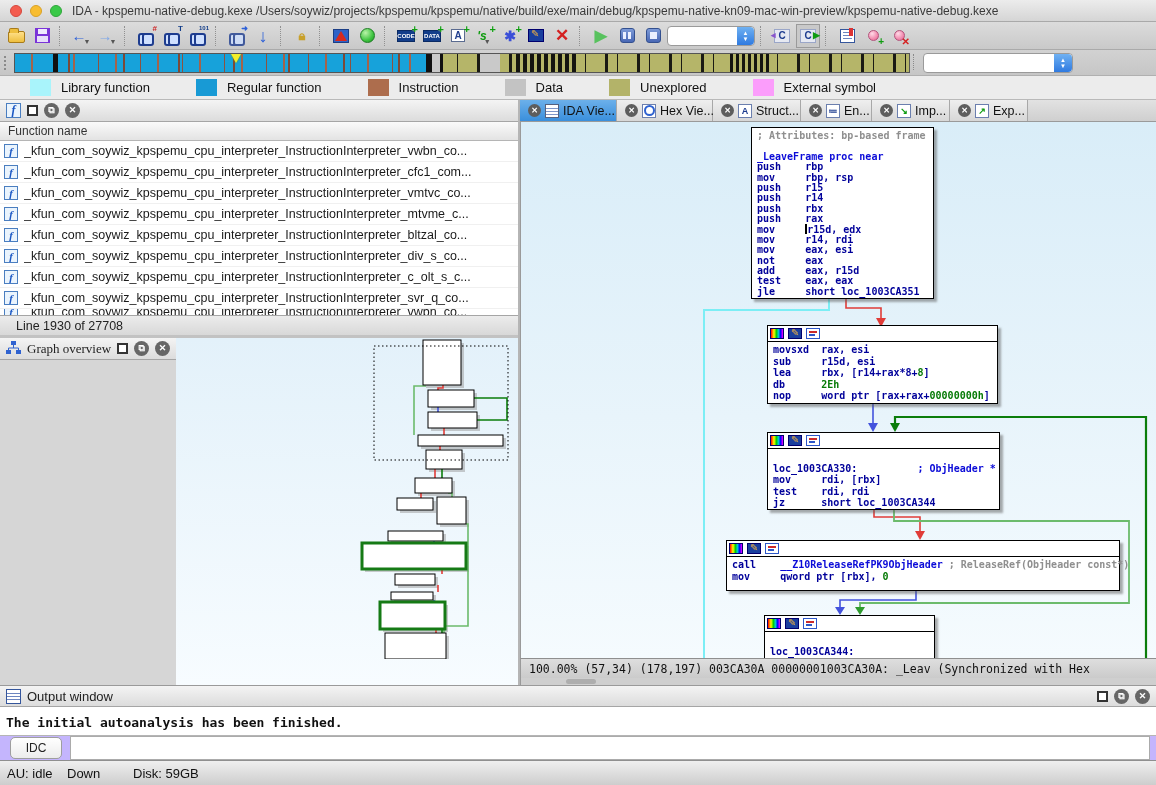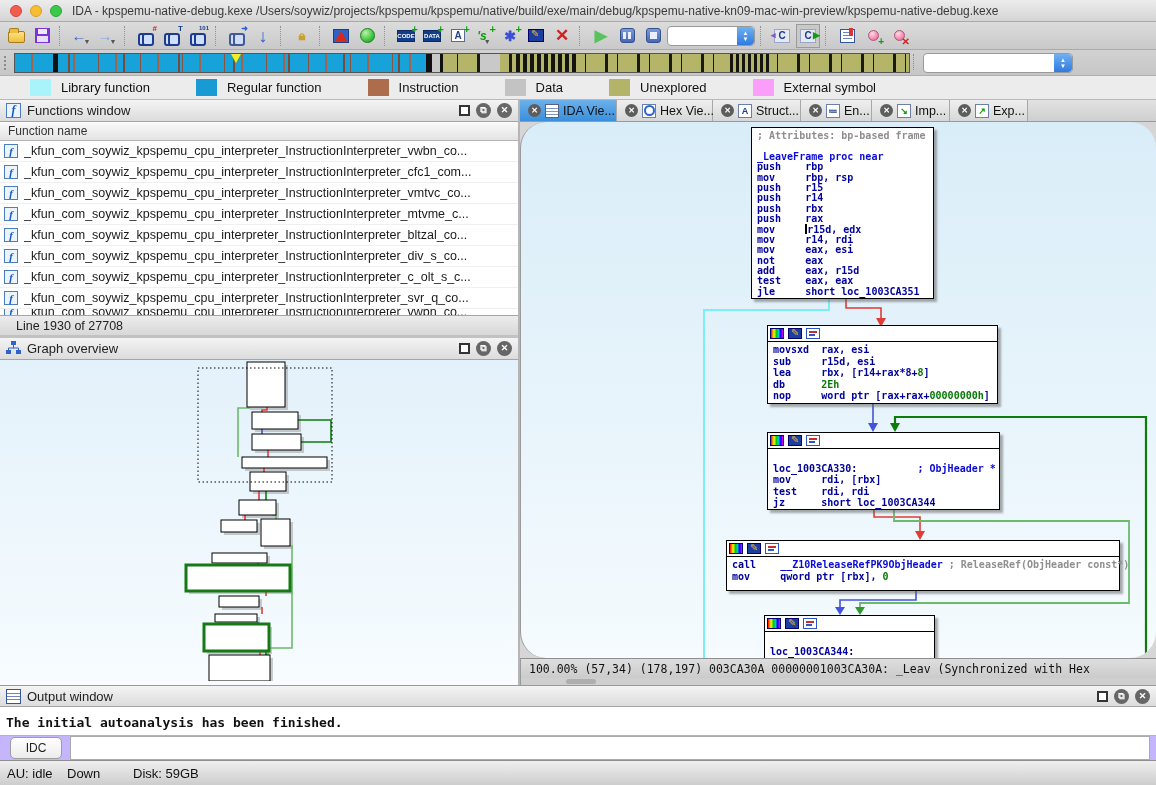--- a/index.html
+++ b/index.html
@@ -92,39 +92,39 @@
   .funcs { height:238px; display:flex; flex-direction:column; border-bottom:3px solid #c2c2c2; }
   .colhdr { height:19px; background:linear-gradient(180deg,#fafafa,#e3e3e3); border-bottom:1px solid #b5b5b5; font-size:12px; color:#333; display:flex; align-items:center; padding-left:8px; }
   .frows { flex:1; background:#fff; overflow:hidden; }
   .frow { height:21px; display:flex; align-items:center; gap:6px; padding-left:4px; border-bottom:1px solid #f0f0f0; }
   .frow .fico { width:14px; height:14px; font-size:11px; }
   .frow .fname { font-size:12.5px; color:#1a1a1a; white-space:nowrap; overflow:hidden; }
   .frow.partial { height:6px; overflow:hidden; border-bottom:none; }
   .pftr { height:20px; background:linear-gradient(180deg,#ececec,#d8d8d8); border-top:1px solid #a5a5a5; font-size:12.5px; color:#222; display:flex; align-items:center; padding-left:16px; }
 
   
-  .goview { flex:1; display:flex; flex-direction:column; }
+  .goview { flex:1; display:flex; flex-direction:row;font-family:Liberation Serif, serif; }
   .gov-ico { width:15px; height:15px; flex:none; }
   .gov-body { flex:1; background:linear-gradient(180deg,#e3f1fa,#f7fcff); position:relative; overflow:hidden; }
   .mm-bx { fill:#fff; stroke:#000; stroke-width:1; }
   .mm-sh { fill:#9a9a9a; opacity:.5; }
   .mm-green { fill:#fff; stroke:#157a15; stroke-width:3; }
   .mm-e { fill:none; stroke-width:1.6; }
 
   
   .tabbar { height:22px; background:linear-gradient(180deg,#e2e2e2,#cfcfcf); border-bottom:1px solid #9a9a9a; display:flex; align-items:stretch; }
   .tab { display:flex; align-items:center; gap:4px; padding:0 8px; border-right:1px solid #a8a8a8; font-size:12.5px; color:#111; background:linear-gradient(180deg,#efefef,#d7d7d7); white-space:nowrap; }
   .tab.active { background:linear-gradient(180deg,#66aaе8,#3f93dd); background:linear-gradient(180deg,#6cb0ea,#3a8fdc); }
   .tab-close { width:13px; height:13px; border-radius:50%; background:#5d5d5d; color:#fff; font-size:8px; font-weight:bold; display:flex; align-items:center; justify-content:center; line-height:1; flex:none; }
   .tico { width:14px; height:14px; flex:none; background:#fff; border:1px solid #6b7fae; font-size:9px; font-weight:bold; display:flex; align-items:center; justify-content:center; color:#1d3c8f; }
   .tico.lines { background:linear-gradient(#fff 0 3px,#7e96c8 3px 4px,#fff 4px 6px,#7e96c8 6px 7px,#fff 7px 9px,#7e96c8 9px 10px,#fff 10px); border-color:#55617e; }
   .tico.ring::before { content:""; width:7px; height:7px; border:2px solid #2f62d0; border-radius:50%; }
   .tico.green { color:#0f9c10; }
 
-  .graph { flex:1; position:relative; overflow:hidden; background:linear-gradient(180deg,#d9edf8 0%,#e8f4fb 55%,#f5fbfe 100%); border-left:1px solid #9a9a9a;border-radius:26px; }
+  .graph { flex:1; position:relative; overflow:hidden; background:linear-gradient(180deg,#d9edf8 0%,#e8f4fb 55%,#f5fbfe 100%); border-left:1px solid #9a9a9a; }
   .edges { position:absolute; left:0; top:0; z-index:1; }
   .e-cyan { stroke:#7ceef5; stroke-width:2; fill:none; }
   .e-red { stroke:#e03c38; stroke-width:1.6; fill:none; }
   .e-blue { stroke:#4353dd; stroke-width:1.6; fill:none; }
   .e-dgreen { stroke:#0b7d0b; stroke-width:2.2; fill:none; }
   .e-lgreen { stroke:#6cbb6c; stroke-width:1.8; fill:none; }
   .f-red { fill:#e03c38; } .f-blue { fill:#4353dd; } .f-dgreen { fill:#0b7d0b; } .f-lgreen { fill:#2f9b2f; }
 
   .blk { position:absolute; background:#fff; border:1px solid #000; box-shadow:3px 3px 2px rgba(90,90,90,.5); z-index:2; }
   .bhdr { height:16px; border-bottom:1px solid #000; display:flex; align-items:center; gap:4px; padding:0 2px; background:#fff; }
@@ -344,21 +344,20 @@
     </span>
 </div>
 
 <div class="main">
 
   <div class="leftcol">
 
     <div class="funcs">
       <div class="phdr">
         <span class="fico">f</span>
-        <span class="ptitle">Functions window</span>
         <span class="wc">
           <span class="wc-min"></span>
           <span class="wc-circ">⧉</span>
           <span class="wc-circ">✕</span>
         </span>
       </div>
       <div class="colhdr">Function name</div>
       <div class="frows">
         <div class="frow">
             <span class="fico">f</span>

